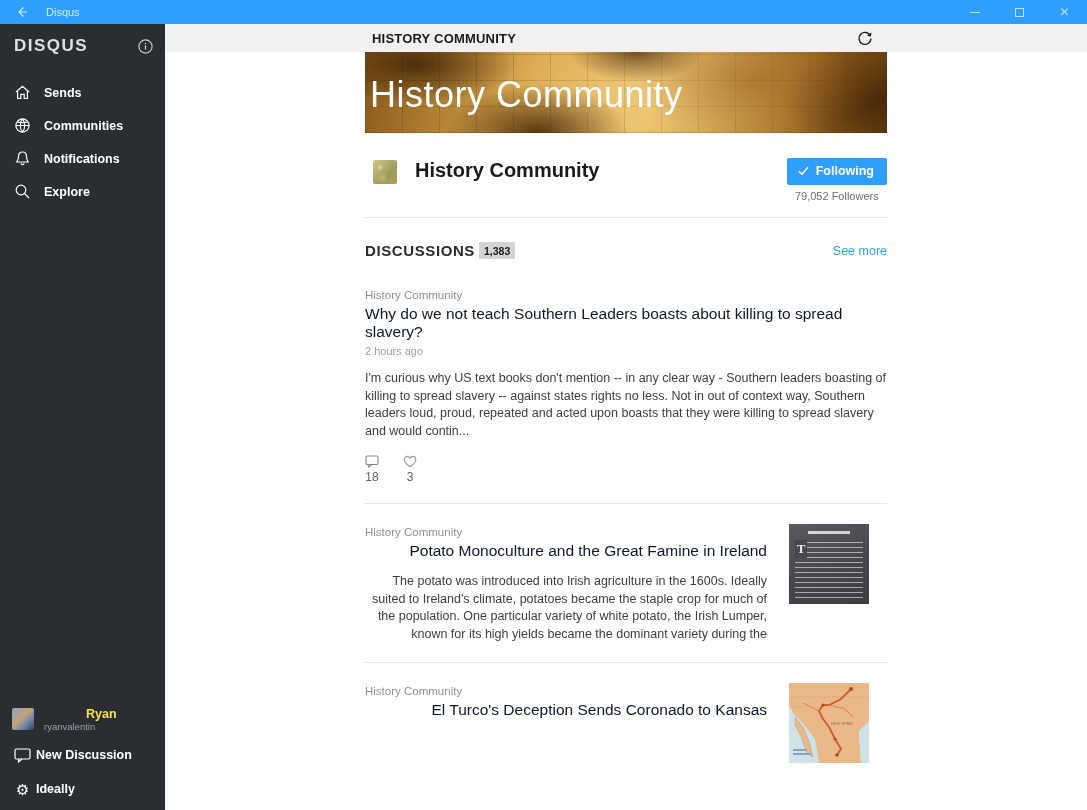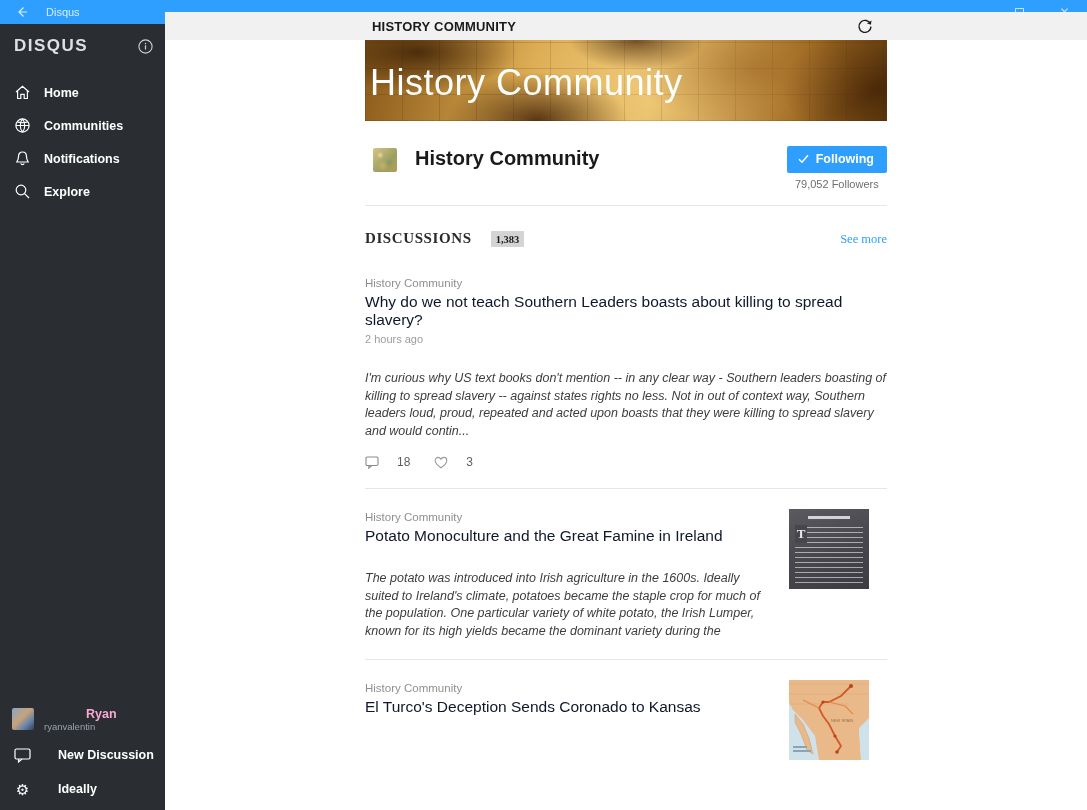--- a/index.html
+++ b/index.html
@@ -22,27 +22,27 @@
   .sidebar { position:absolute; top:24px; left:0; width:165px; height:786px; background:#2a2e32; color:#fff; }
   .logo-row { display:flex; align-items:center; justify-content:space-between; padding:12px 12px 0 14px; }
   .logo { font-size:17px; font-weight:700; letter-spacing:1.5px; color:#dde1e5; }
   .nav { margin-top:20px; }
   .nav-item { display:flex; align-items:center; gap:13px; padding:8px 0 8px 14px; height:33px; cursor:pointer; }
   .nav-label { font-size:12.5px; font-weight:600; color:#ffffff; }
   .side-bottom { position:absolute; left:0; bottom:4px; width:100%; }
   .profile-row { display:flex; align-items:center; gap:10px; padding:6px 0 6px 12px; cursor:pointer; }
   .avatar { width:22px; height:22px; border-radius:2px; flex:0 0 22px;
     background:linear-gradient(135deg,#8aa6c8 0%,#c8a27a 45%,#6b86ab 70%,#32405c 100%); }
-  .profile-name { font-size:12.5px; font-weight:700; color:#f9a8d4; line-height:1.15;padding-left:42px; }
+  .profile-name { font-size:12.5px; font-weight:700; color:#fde047; line-height:1.15;padding-left:42px; }
   .profile-user { font-size:9.5px; color:#9aa0a6; }
-  .side-action { display:flex; align-items:center; gap:27px; padding:9px 0 9px 14px; height:34px; cursor:pointer; }
+  .side-action { display:flex; align-items:center; gap:5px; padding:9px 0 9px 14px; height:34px; cursor:pointer; }
   .gear-glyph { font-size:15px; color:#fff; line-height:1; width:17px; text-align:center; }
 
   
-  .main { position:absolute; top:12px; left:165px; width:922px; height:786px; background:#fff; overflow:hidden; }
+  .main { position:absolute; top:24px; left:165px; width:922px; height:786px; background:#fff; overflow:hidden; }
   .page-header { height:28px; background:#f1f1f2; }
   .ph-inner { width:522px; margin:0 auto; height:100%; display:flex; align-items:center; justify-content:space-between; padding:0 14px 0 7px; }
   .ph-title { font-size:13px; font-weight:700; color:#1a1a1a; letter-spacing:0.2px; }
   .content { width:522px; margin:0 auto; }
 
   
   .banner { position:relative; height:81px; overflow:hidden; background-color:#b07a2e;
     background-image:
       radial-gradient(ellipse 140px 55px at 10% 15%, rgba(55,28,4,.8), rgba(55,28,4,0) 72%),
       radial-gradient(ellipse 130px 70px at 33% 100%, rgba(66,33,7,.85), transparent 70%),
@@ -67,36 +67,36 @@
   .community-name { font-size:20px; font-weight:600; color:#1a1a1a; margin:1px 0 0 18px; }
   .follow-wrap { margin-left:auto; display:flex; flex-direction:column; align-items:center; }
   .follow-btn { display:flex; align-items:center; gap:7px; background:#2e9fff; color:#fff; border:none;
     border-radius:2px; font-family:inherit; font-size:12.5px; font-weight:600; padding:6px 13px 7px 11px; cursor:pointer; }
   .followers { font-size:11px; color:#6e6e6e; margin-top:5px; }
 
   .community-desc { margin-top:14px; font-size:12.5px; line-height:1.4; color:#2b2b2b; max-width:505px; }
   .divider { border:none; border-top:1px solid #e6e6e6; margin-top:15px; }
 
   
-  .disc-header { display:flex; align-items:flex-end; margin-top:24px;font-family:Liberation Serif, serif; }
+  .disc-header { display:flex; align-items:center; margin-top:24px; }
   .disc-heading { font-size:15px; font-weight:700; color:#2b2b2b; letter-spacing:0.6px; }
-  .disc-count { margin-left:19px; background:#d4d4d4; color:#1a1a1a; font-size:10.5px; font-weight:700; padding:2.5px 5px; border-radius:1px; }
+  .disc-count { margin-left:4px; background:#d4d4d4; color:#1a1a1a; font-size:10.5px; font-weight:700; padding:2.5px 5px; border-radius:1px; }
   .see-more { margin-left:auto; font-size:12.5px; color:#2e9fff; text-decoration:none; cursor:pointer; }
 
   
   .disc-list { margin-top:8px; }
   .disc-item { position:relative; padding:22px 0 19px; border-bottom:1px solid #e6e6e6; }
   .disc-item:last-child { border-bottom:none; }
   .item-community { font-size:11.5px; color:#8f8f8f; }
   .item-title { font-size:15.5px; font-weight:400; color:#0f172a; margin-top:4px; cursor:pointer; }
   .item-time { font-size:11px; color:#9c9c9c; margin-top:4px; }
-  .item-excerpt { font-size:12.5px; color:#3d3d3d; line-height:1.4; margin-top:25px;font-style:italic; }
-  .has-thumb .item-excerpt, .has-thumb .item-title { padding-right:120px; }
+  .item-excerpt { font-size:12.5px; color:#3d3d3d; line-height:1.4; margin-top:13px; }
+  .has-thumb .item-excerpt, .has-thumb .item-title { padding-right:120px;text-align:right; }
   .item-stats { display:flex; align-items:center; gap:24px; margin-top:15px; }
-  .stat { display:flex; align-items:center; gap:18px; font-size:12px; color:#5f5f5f; cursor:pointer; }
+  .stat { display:flex; align-items:center; gap:2px; font-size:12px; color:#5f5f5f; cursor:pointer;flex-direction:column; }
   .thumb { position:absolute; top:20px; right:18px; width:80px; height:80px; overflow:hidden; }
 
   
   .thumb-plaque { background:linear-gradient(160deg,#5a5a60,#46464c 55%,#3c3c42); padding:7px 6px 6px; }
   .plaque-head { width:42px; height:3px; margin:0 auto 6px; background:rgba(255,255,255,.75); }
   .plaque-body { position:relative; height:58px;
     background:repeating-linear-gradient(0deg, rgba(255,255,255,.55) 0 1px, transparent 1px 5px); }
   .plaque-t { position:absolute; left:0; top:0; width:12px; height:18px; background:#46464c;
     color:#e8e8e8; font-size:13px; font-weight:700; font-family:"Liberation Serif", serif; line-height:17px; text-align:center; }
 
@@ -140,21 +140,21 @@
           </svg>
       </span>
     </div>
     <nav class="nav">
       <div class="nav-item">
         <span class="icon">
           <svg width="17" height="17" viewBox="0 0 17 17">
               <path d="M2 8 L8.5 2.2 L15 8 M3.6 7 V14.5 H6.8 V10.4 H10.2 V14.5 H13.4 V7" stroke="#fff" stroke-width="1.2" fill="none"></path>
             </svg>
         </span>
-        <span class="nav-label">Home</span>
+        <span class="nav-label">Sends</span>
       </div>
       <div class="nav-item">
         <span class="icon">
           <svg width="17" height="17" viewBox="0 0 17 17">
               <circle cx="8.5" cy="8.5" r="6.6" stroke="#fff" stroke-width="1.2" fill="none"></circle>
               <path d="M2 8.5 H15 M8.5 2 C5.5 5 5.5 12 8.5 15 M8.5 2 C11.5 5 11.5 12 8.5 15" stroke="#fff" stroke-width="1.1" fill="none"></path>
               <path d="M3.2 4.8 C5 6 12 6 13.8 4.8" stroke="#fff" stroke-width="1.1" fill="none"></path>
             </svg>
         </span>
         <span class="nav-label">Communities</span>

